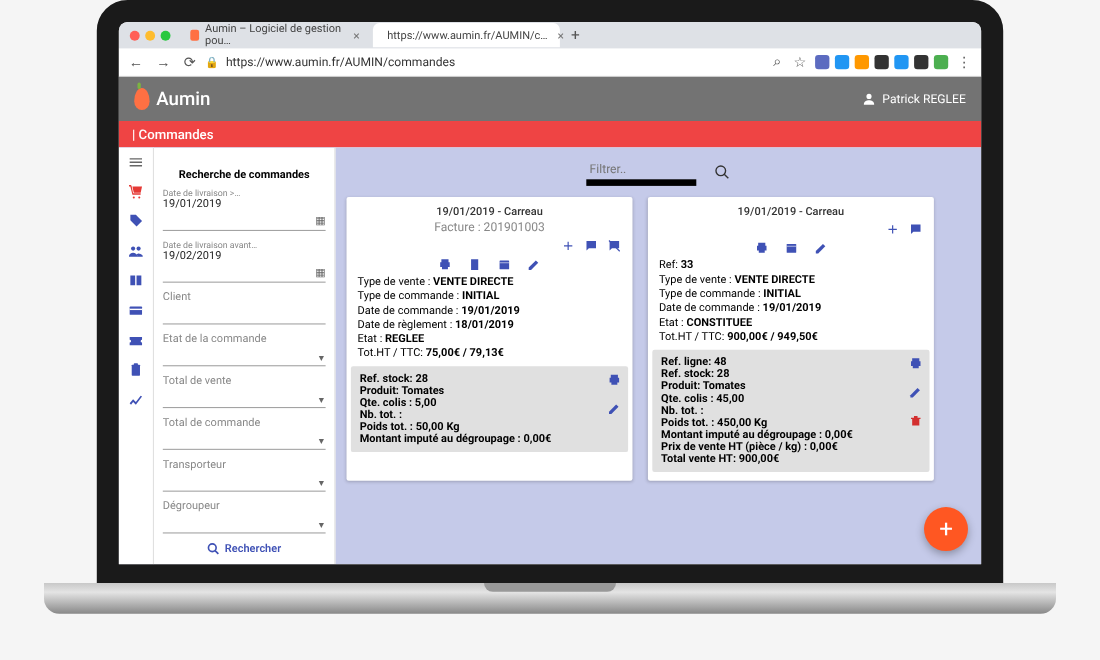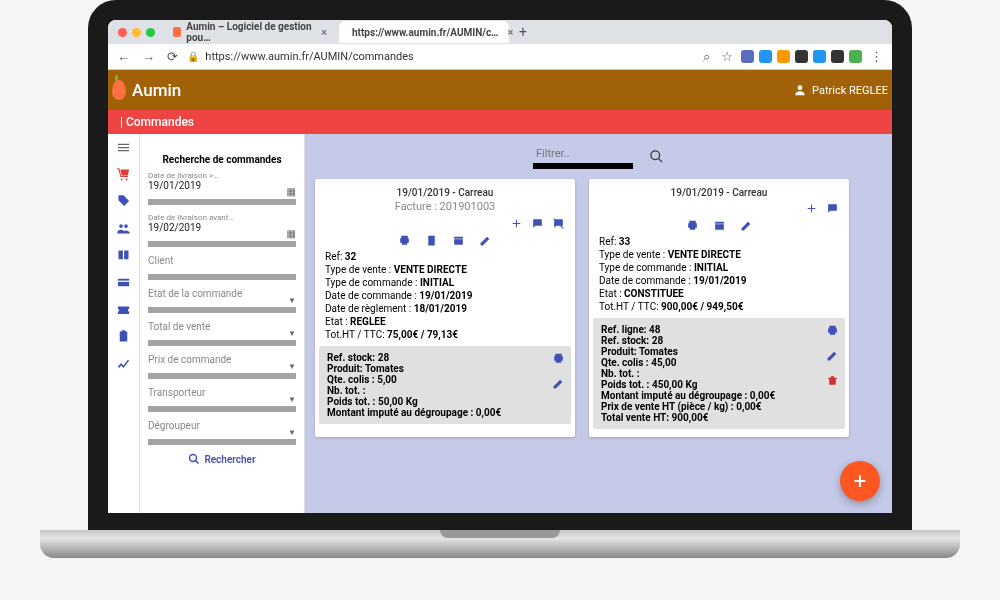--- a/index.html
+++ b/index.html
@@ -10,51 +10,51 @@
 .screen { width: 100%; height: 100%; background: #fff; border: 20px solid #1a1a1a; border-radius: 28px 28px 0 0; overflow: hidden; position: relative; }
 .base { position: absolute; left: 40px; top: 530px; width: 920px; height: 28px; background: linear-gradient(#c8c8c8,#e4e4e4 30%,#888); border-radius: 0 0 14px 14px; }
 .base::before { content:""; position:absolute; left:50%; top:0; transform:translateX(-50%); width:120px; height:8px; background:#999; border-radius:0 0 10px 10px; }
 
 
 .chrome { background:#dee1e6; font-size:10px; }
 .tabbar { display:flex; align-items:center; height:24px; padding:0 4px; gap:4px; }
 .dots { display:flex; gap:5px; padding:0 6px; }
 .dot { width:9px; height:9px; border-radius:50%; }
 .red{background:#ff5f57}.yel{background:#febc2e}.grn{background:#28c840}
-.tab { display:flex; align-items:center; gap:5px; background:#fff; border-radius:6px 6px 0 0; padding:3px 8px; height:22px; font-size:10px; color:#444; max-width:170px;font-weight:bold; }
+.tab { display:flex; align-items:center; gap:5px; background:#fff; border-radius:6px 6px 0 0; padding:3px 8px; height:22px; font-size:10px; color:#444; max-width:170px; }
 .tab.inactive { background:transparent; }
 .tab .fav { width:10px; height:10px; border-radius:2px; }
 .tab .x { color:#777; font-size:11px; margin-left:4px;}
 .newtab { font-size:14px; color:#555; padding:0 6px; }
 .addrbar { display:flex; align-items:center; background:#fff; height:26px; padding:0 6px; gap:6px; border-bottom:1px solid #ccc; }
 .navbtn { color:#555; font-size:13px; padding:0 3px; }
 .lock { color:#555; font-size:10px;}
 .url { flex:1; font-size:11px; color:#333; }
 .exts { display:flex; gap:5px; align-items:center;}
 .ext { width:13px; height:13px; border-radius:3px; background:#5c6bc0;}
 .ext.o{background:#ff9800}.ext.g{background:#4caf50}.ext.b{background:#2196f3}.ext.d{background:#333}
 
 
 .app { height: calc(100% - 50px); display:flex; flex-direction:column; }
-.appbar { background:#a16207; color:#fff; display:flex; align-items:center; justify-content:space-between; padding:6px 4px; height:40px;}
+.appbar { background:#737373; color:#fff; display:flex; align-items:center; justify-content:space-between; padding:6px 14px; height:40px;}
 .brand { display:flex; align-items:center; gap:6px; font-size:17px; font-weight:500;}
 .carrot { width:14px; height:20px; background:#ff7043; border-radius:50% 50% 50% 50% / 60% 60% 40% 40%; position:relative;}
 .carrot::before{content:"";position:absolute;top:-5px;left:3px;width:3px;height:6px;background:#7cb342;border-radius:2px;}
 .user { display:flex; align-items:center; gap:5px; font-size:11px;}
 .pagetitle { background:#ef4444; color:#fff; padding:5px 12px; font-size:12px; font-weight:500; display:flex; align-items:center;}
 
 .body { flex:1; display:flex; overflow:hidden; background:#c5cae9;}
 .rail { width:32px; background:#fff; display:flex; flex-direction:column; align-items:center; padding:6px 0; gap:12px; border-right:1px solid #e0e0e0;}
 .rail svg{width:15px;height:15px;fill:#3f51b5;}
 .rail .ham{fill:#666;}
 
 .main { flex:1; display:flex; overflow:hidden;}
 .search { width:165px; background:#fff; padding:8px; font-size:9px; overflow-y:auto; border-right:1px solid #ddd;}
 .search h4 { font-size:10px; text-align:center; font-weight:700; margin-bottom:6px;margin-top:12px;}
-.fld { margin-bottom:8px; border-bottom:6px solid #a3a3a3; padding-bottom:8px; position:relative;}
+.fld { margin-bottom:8px; border-bottom:1px solid #a3a3a3; padding-bottom:18px; position:relative;}
 .fld label { font-size:8px; color:#888; display:block;}
 .fld .val { font-size:10px; color:#222;}
 .fld .val.ph { color:#888;}
 .fld .ico { position:absolute; right:0; bottom:2px; color:#666; font-size:10px;}
 .fld .dd { position:absolute; right:0; bottom:2px; color:#666; font-size:8px;}
 .sbtn { display:flex; align-items:center; justify-content:center; gap:4px; color:#3f51b5; font-weight:600; font-size:10px; margin-top:8px;}
 
 .cards { flex:1; padding:10px; overflow:auto;}
 .filter { display:flex; justify-content:center; align-items:center; gap:16px; margin-bottom:10px;}
 .filter input { border:none; border-bottom:6px solid #000000; background:transparent; padding:3px; font-size:11px; width:100px; outline:none;}
@@ -193,21 +193,21 @@
               </div>
       <div class="fld">
                 <div class="val ph">Etat de la commande</div>
                 <span class="dd">▼</span>
               </div>
       <div class="fld">
                 <div class="val ph">Total de vente</div>
                 <span class="dd">▼</span>
               </div>
       <div class="fld">
-                <div class="val ph">Prix de commande</div>
+                <div class="val ph">Total de commande</div>
                 <span class="dd">▼</span>
               </div>
       <div class="fld">
                 <div class="val ph">Transporteur</div>
                 <span class="dd">▼</span>
               </div>
       <div class="fld">
                 <div class="val ph">Dégroupeur</div>
                 <span class="dd">▼</span>
               </div>
@@ -254,21 +254,20 @@
                     </svg>
          <svg viewBox="0 0 24 24">
                       <rect x="4" y="5" width="16" height="15" rx="1"></rect>
                       <path d="M4 9h16" stroke="#fff"></path>
                     </svg>
          <svg viewBox="0 0 24 24">
                       <path d="M3 17l12-12 4 4L7 21H3z"></path>
                     </svg>
         </div>
         <div class="info">
-         <div><span>Ref: </span><b>32</b></div>
          <div><span>Type de vente : </span><b>VENTE DIRECTE</b></div>
          <div><span>Type de commande : </span><b>INITIAL</b></div>
          <div><span>Date de commande : </span><b>19/01/2019</b></div>
          <div><span>Date de règlement : </span><b>18/01/2019</b></div>
          <div><span>Etat : </span><b>REGLEE</b></div>
          <div><span>Tot.HT / TTC: </span><b>75,00€ / 79,13€</b></div>
         </div>
         <div class="line">
          <div class="acts">
           <span><svg viewBox="0 0 24 24">

